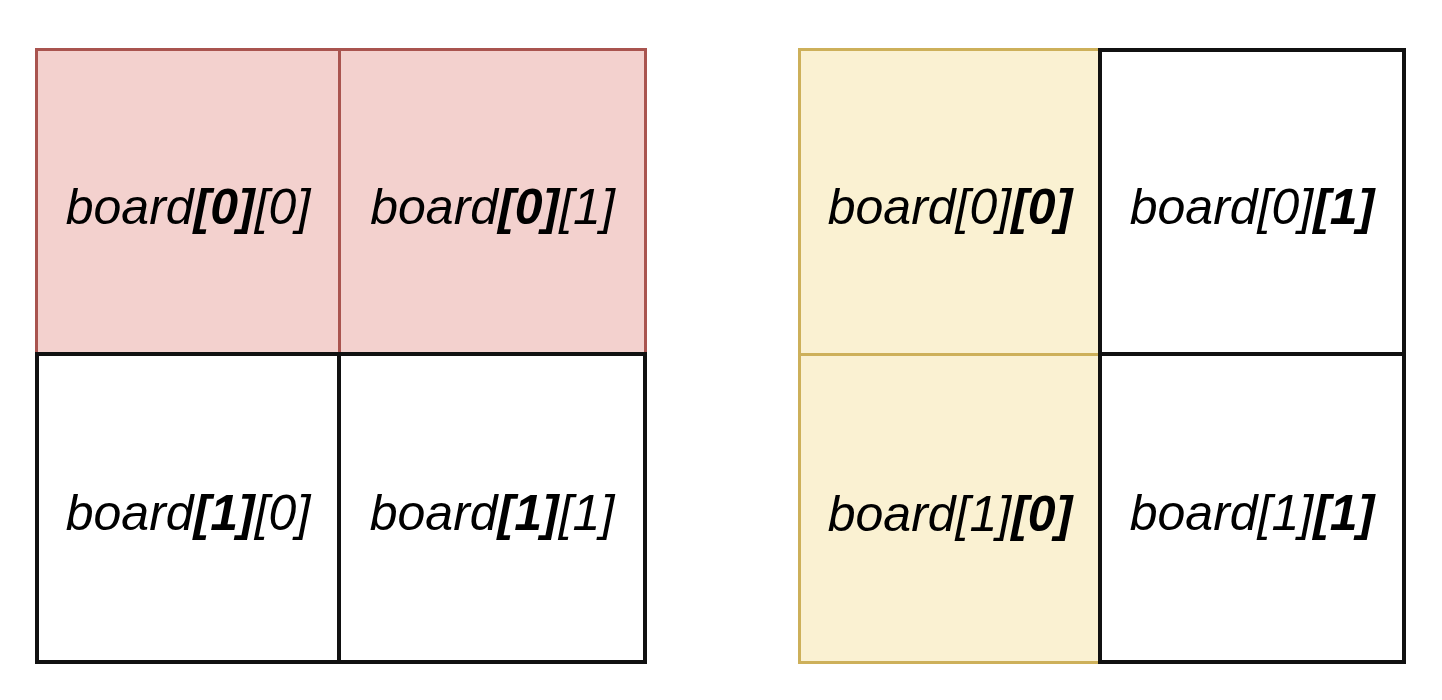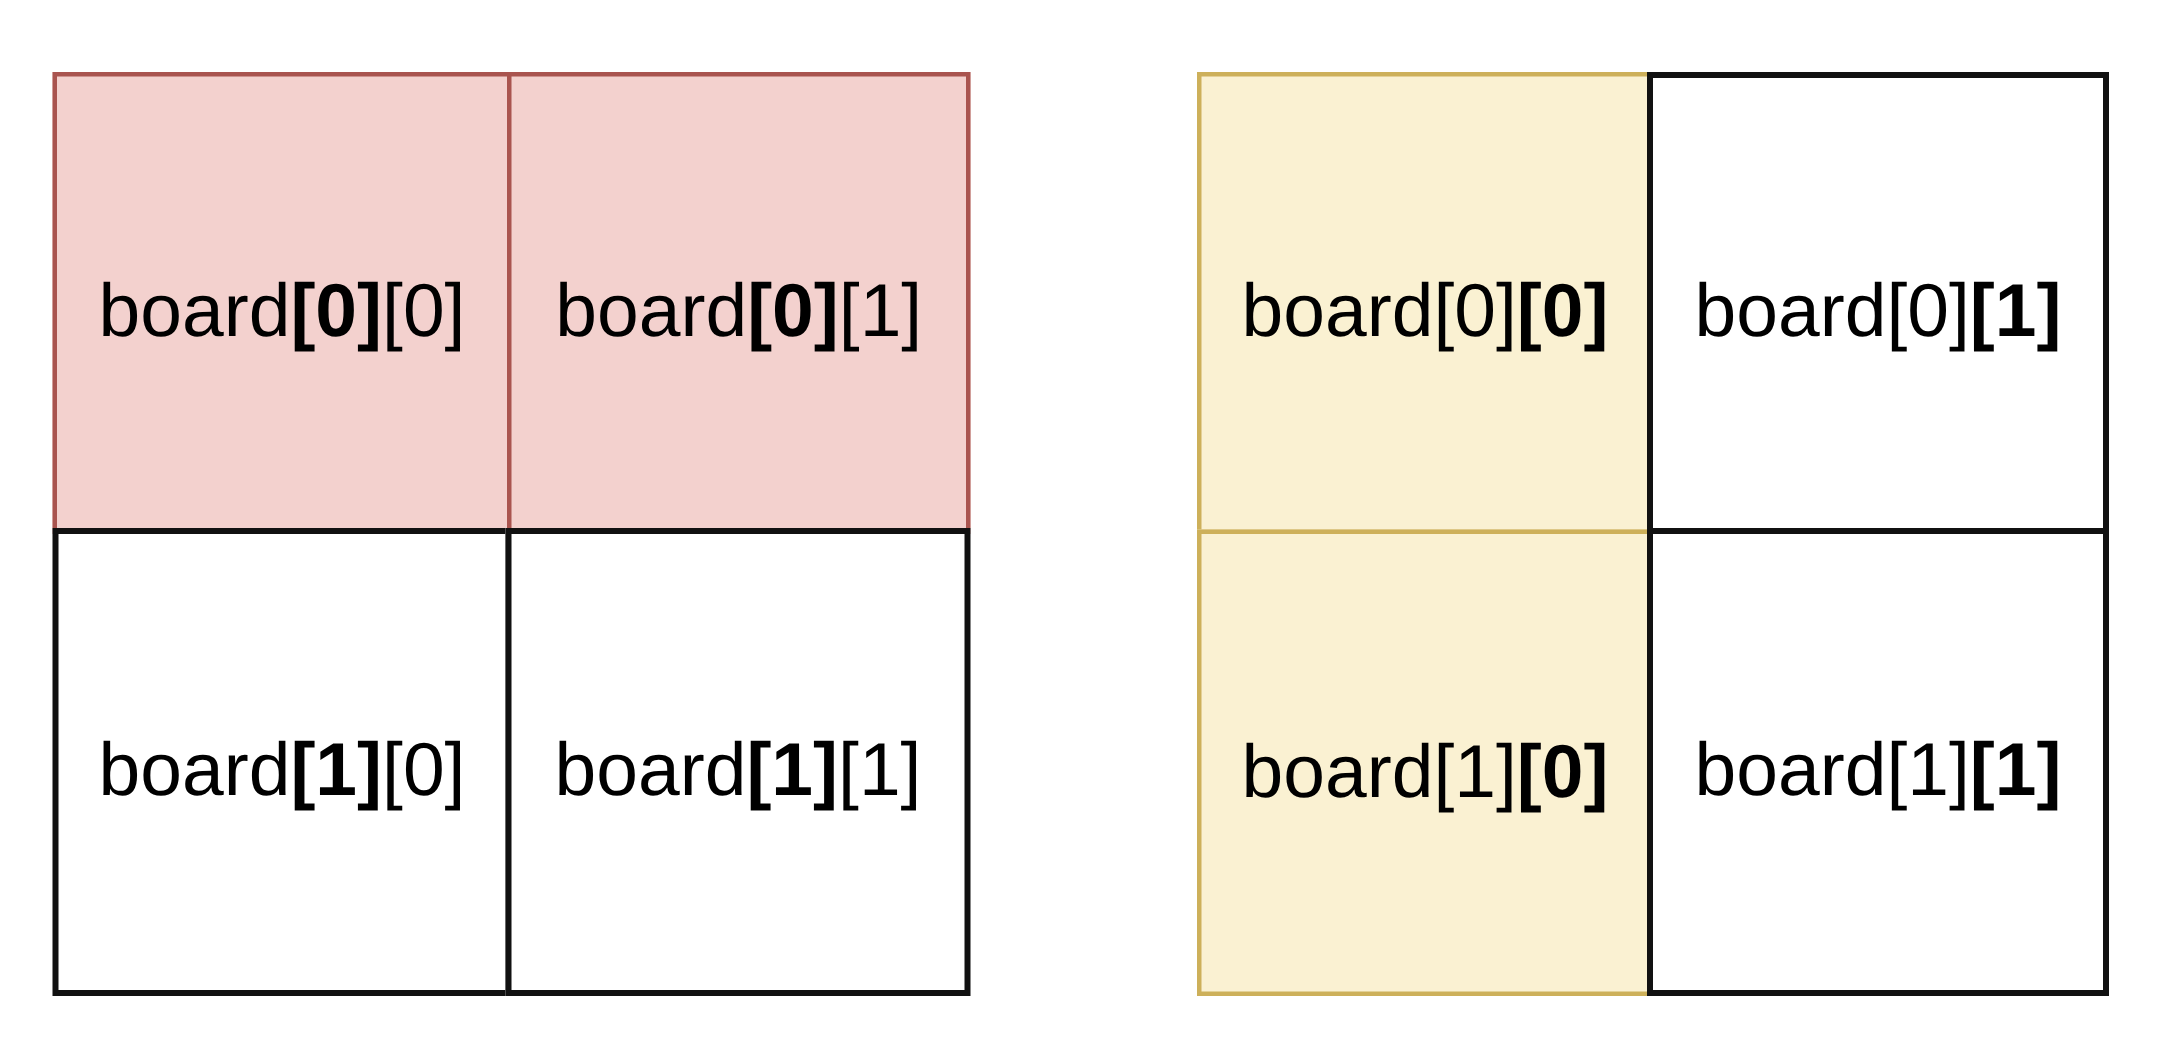--- a/index.html
+++ b/index.html
@@ -58,21 +58,21 @@
   .grid-right .cell.r1.plain   { margin-top:  -4px; }
 
   .label {
     position: relative;
     top: 5px;
     font-size: 50px;
     color: #000000;
     white-space: nowrap;
     line-height: 1;
   }
-  .seg { font-weight: 400; }
+  .seg { font-weight: 400; font-style: italic; }
   .seg.bold { font-weight: 700; }
 </style>
 </head>
 <body>
 
 <div class="canvas">
 
   <div class="grid grid-left">
 
     <div class="cell hl-red r0 c0">

